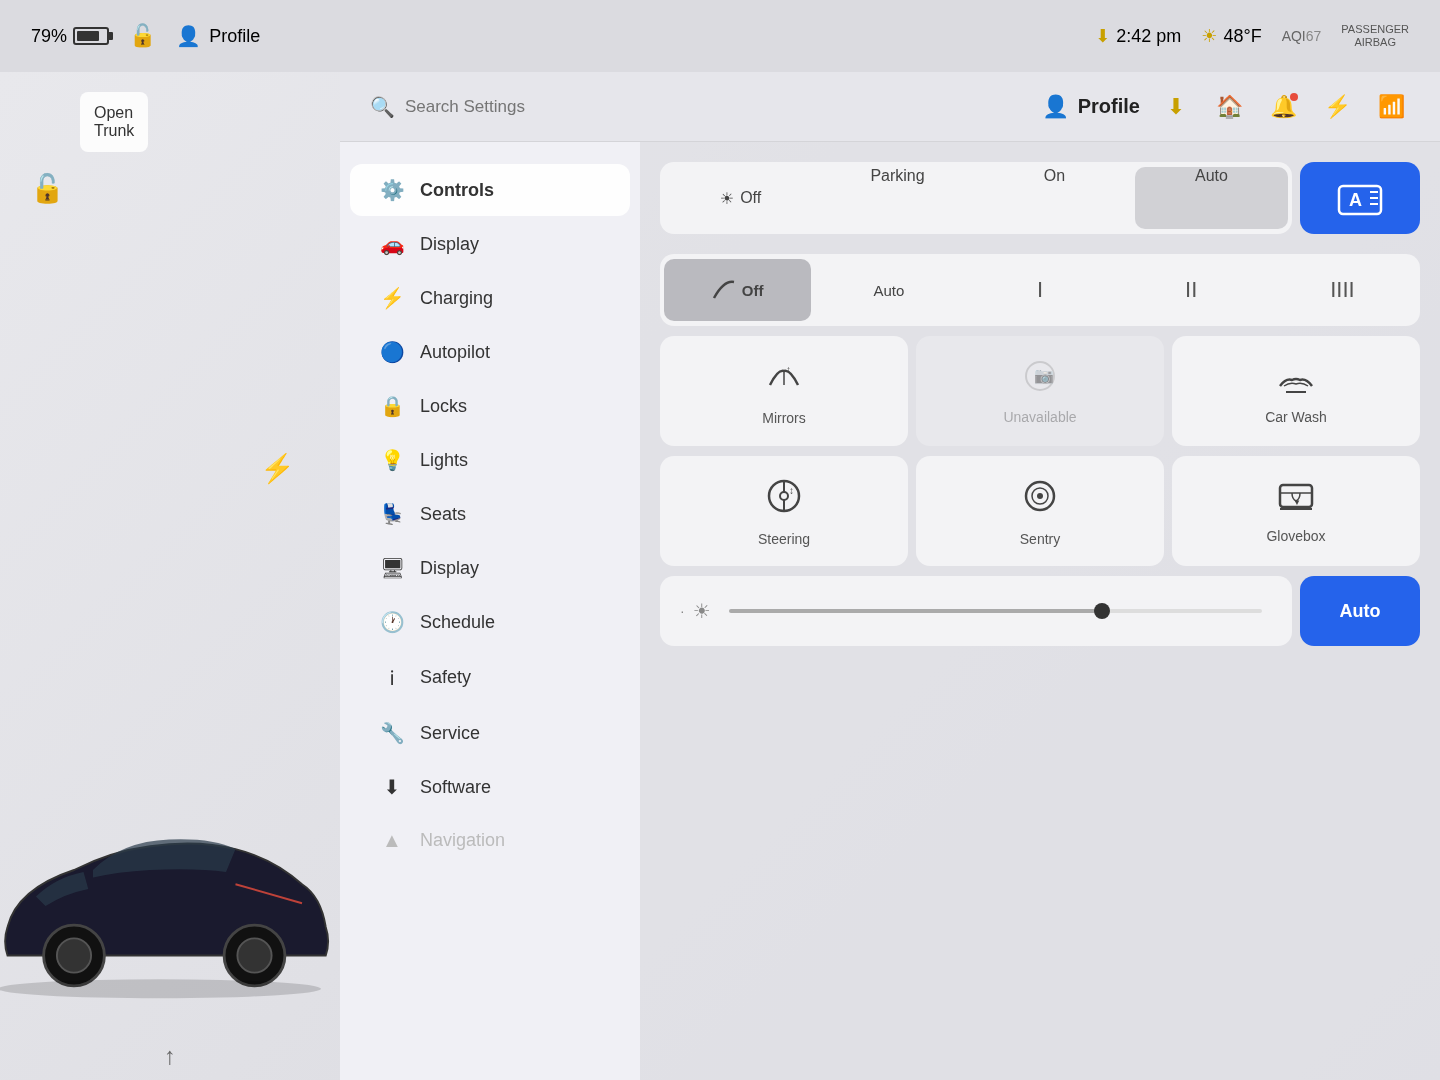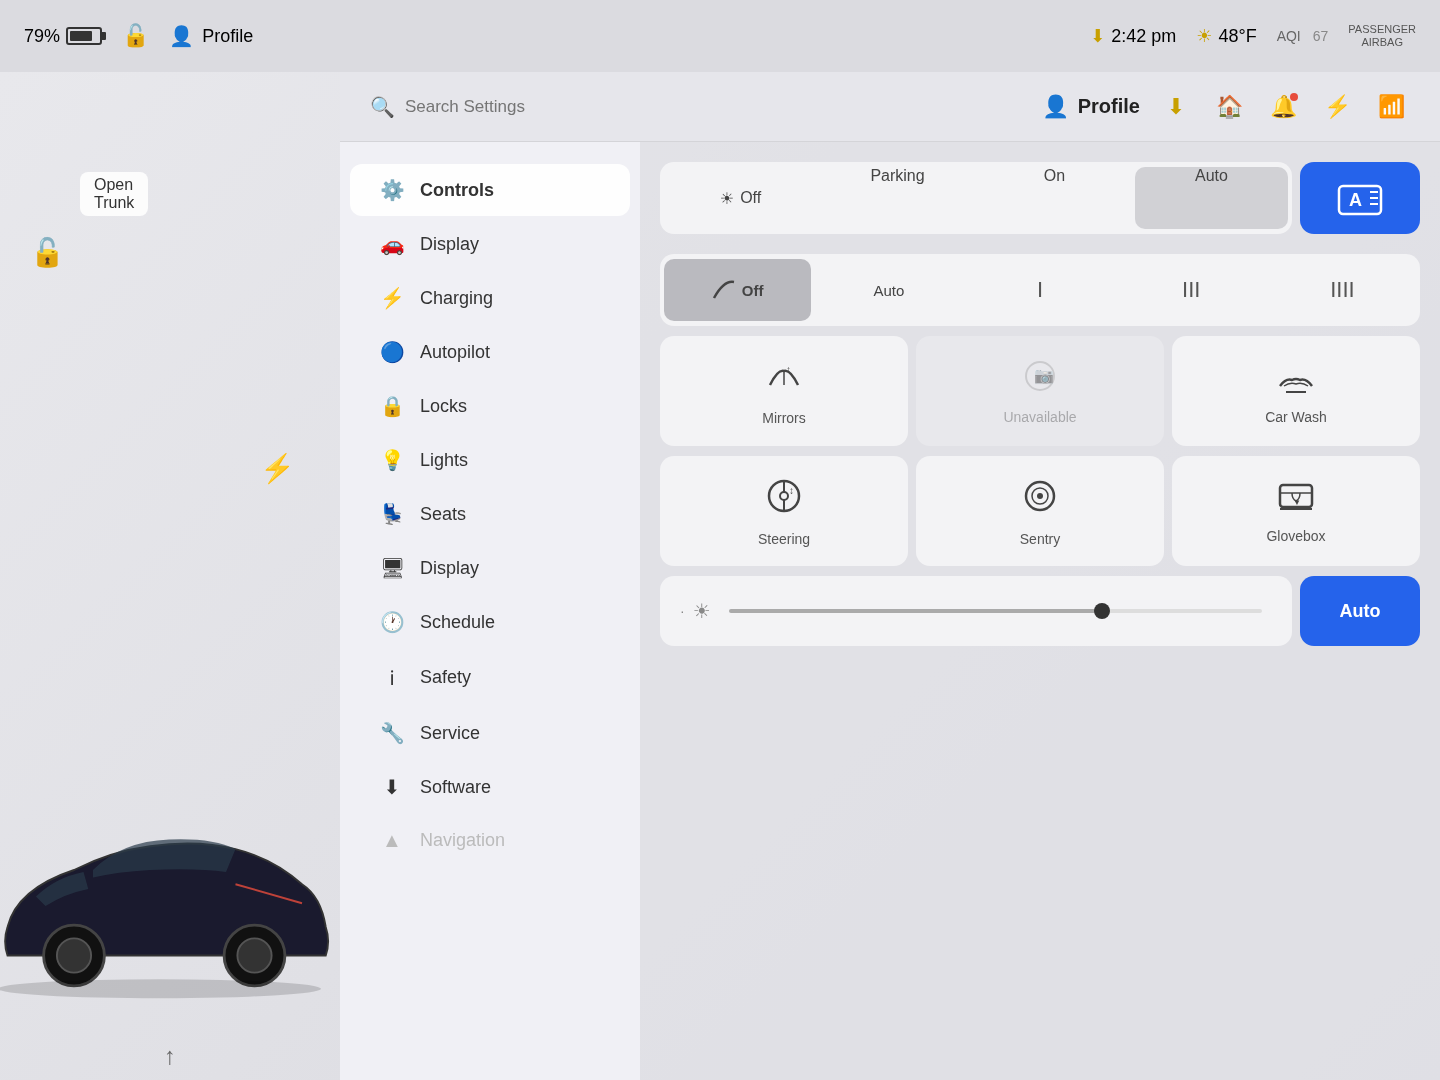--- a/index.html
+++ b/index.html
@@ -11,21 +11,21 @@
       overflow: hidden;
       position: relative;
     }
 
     
     .status-bar {
       height: 72px;
       background: rgba(230,230,235,0.95);
       display: flex;
       align-items: center;
-      padding: 0 24px;
+      padding: 0 31px;
       gap: 20px;
       position: relative;
       z-index: 10;
     }
     .status-battery {
       display: flex;
       align-items: center;
       gap: 6px;
       font-size: 18px;
       font-weight: 500;
@@ -100,25 +100,24 @@
       flex-direction: column;
       align-items: flex-start;
       justify-content: flex-start;
       padding: 20px;
       overflow: hidden;
     }
 
     .open-trunk-label {
       background: rgba(255,255,255,0.85);
       border-radius: 8px;
-      padding: 4px 14px;
+      padding: 12px 14px;
       font-size: 16px;
       font-weight: 500;
       margin-left: 60px;
-      margin-top: 80px;
       color: #333;
     }
 
     .lock-icon-area {
       margin-top: 20px;
       margin-left: 10px;
       font-size: 28px;
       color: #444;
     }
 
@@ -474,21 +473,21 @@
   </div>
   <div class="status-separator"></div>
   <div class="status-time">
     <span style="color:#c8a000;">⬇</span>
     <span>2:42 pm</span>
   </div>
   <div class="status-temp">
     <span style="color:#c8a000;">☀</span>
     <span>48°F</span>
   </div>
-  <div style="display:flex;align-items:center;gap:12px;">
+  <div style="display:flex;align-items:center;gap:0;">
     <span style="font-size:14px;color:#666;">AQI</span>
     <span style="font-size:14px;color:#888;">67</span>
   </div>
   <div class="passenger-airbag">
     <div>PASSENGER</div>
     <div>AIRBAG</div>
   </div>
 </div>
 
 <div class="main-area">
@@ -651,21 +650,21 @@
             </span>
             <span>Off</span>
           </button>
           <button class="wiper-btn">
             <span>Auto</span>
           </button>
           <button class="wiper-btn">
             <span class="wiper-speed">I</span>
           </button>
           <button class="wiper-btn">
-            <span class="wiper-speed">III</span>
+            <span class="wiper-speed">II</span>
           </button>
           <button class="wiper-btn">
             <span class="wiper-speed">IIII</span>
           </button>
         </div>
       </div>
 
       <div class="grid-row">
         <div class="bottom-feature-btn">
           <div class="icon">

